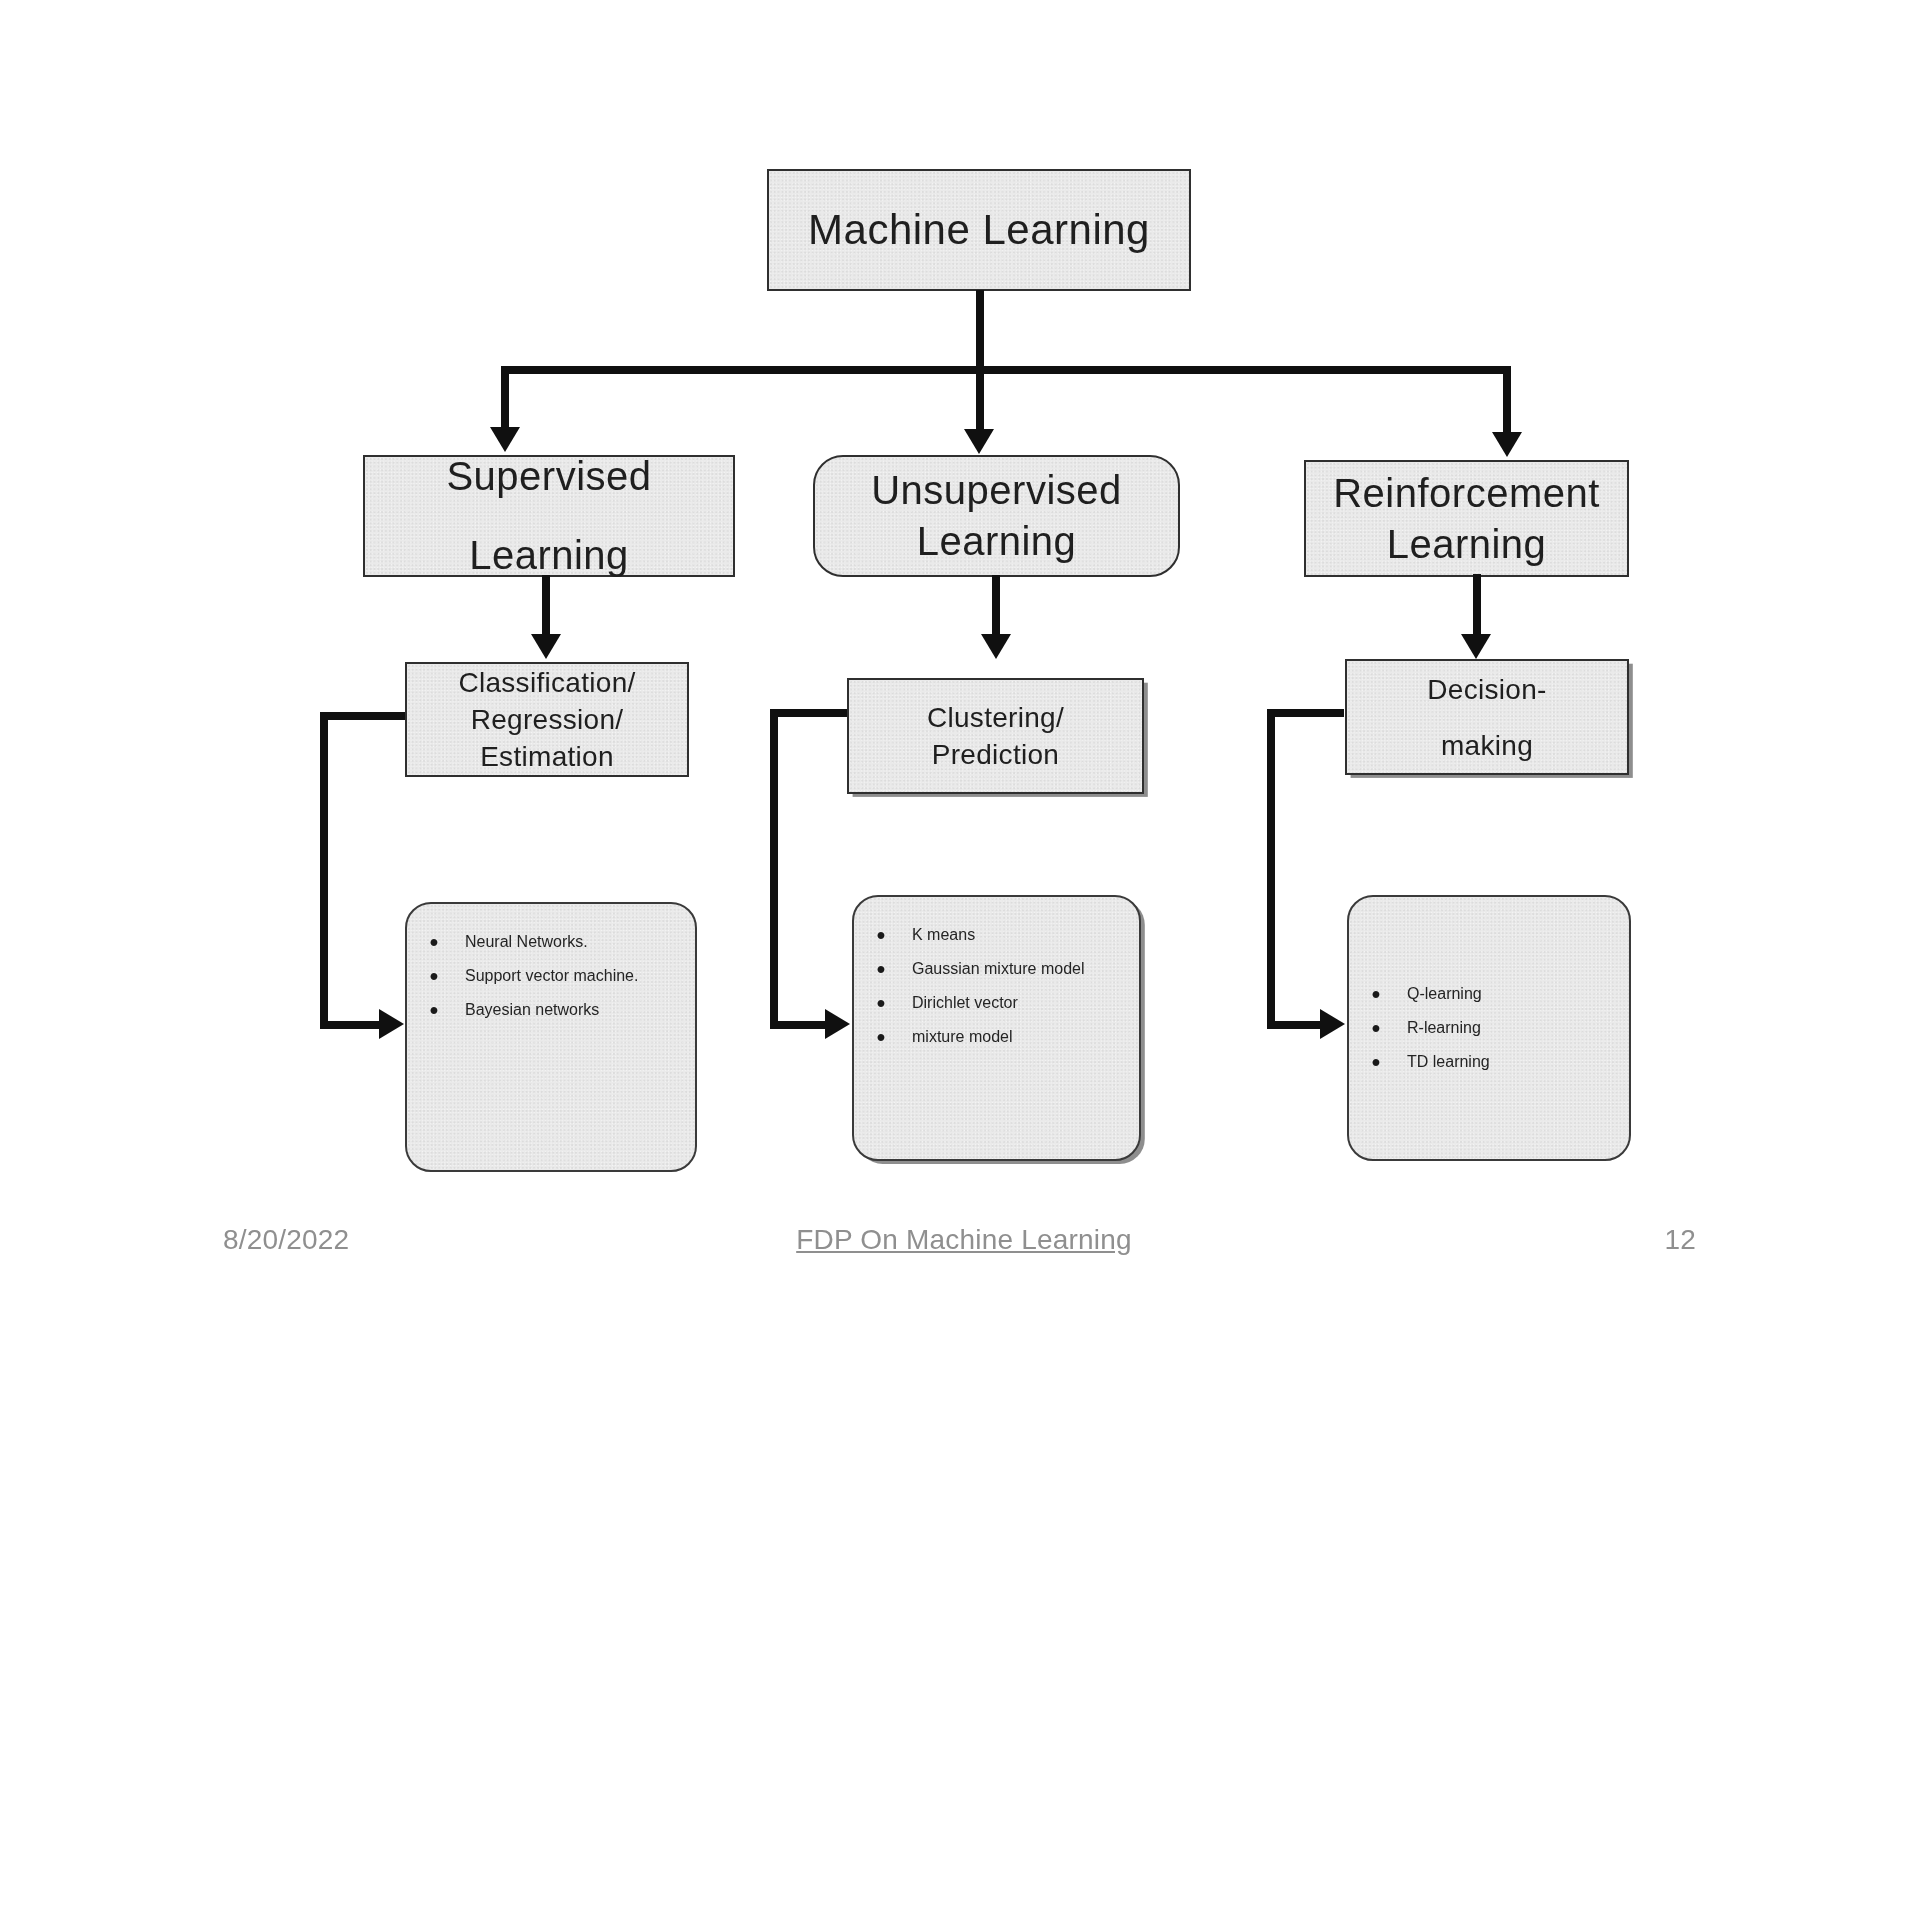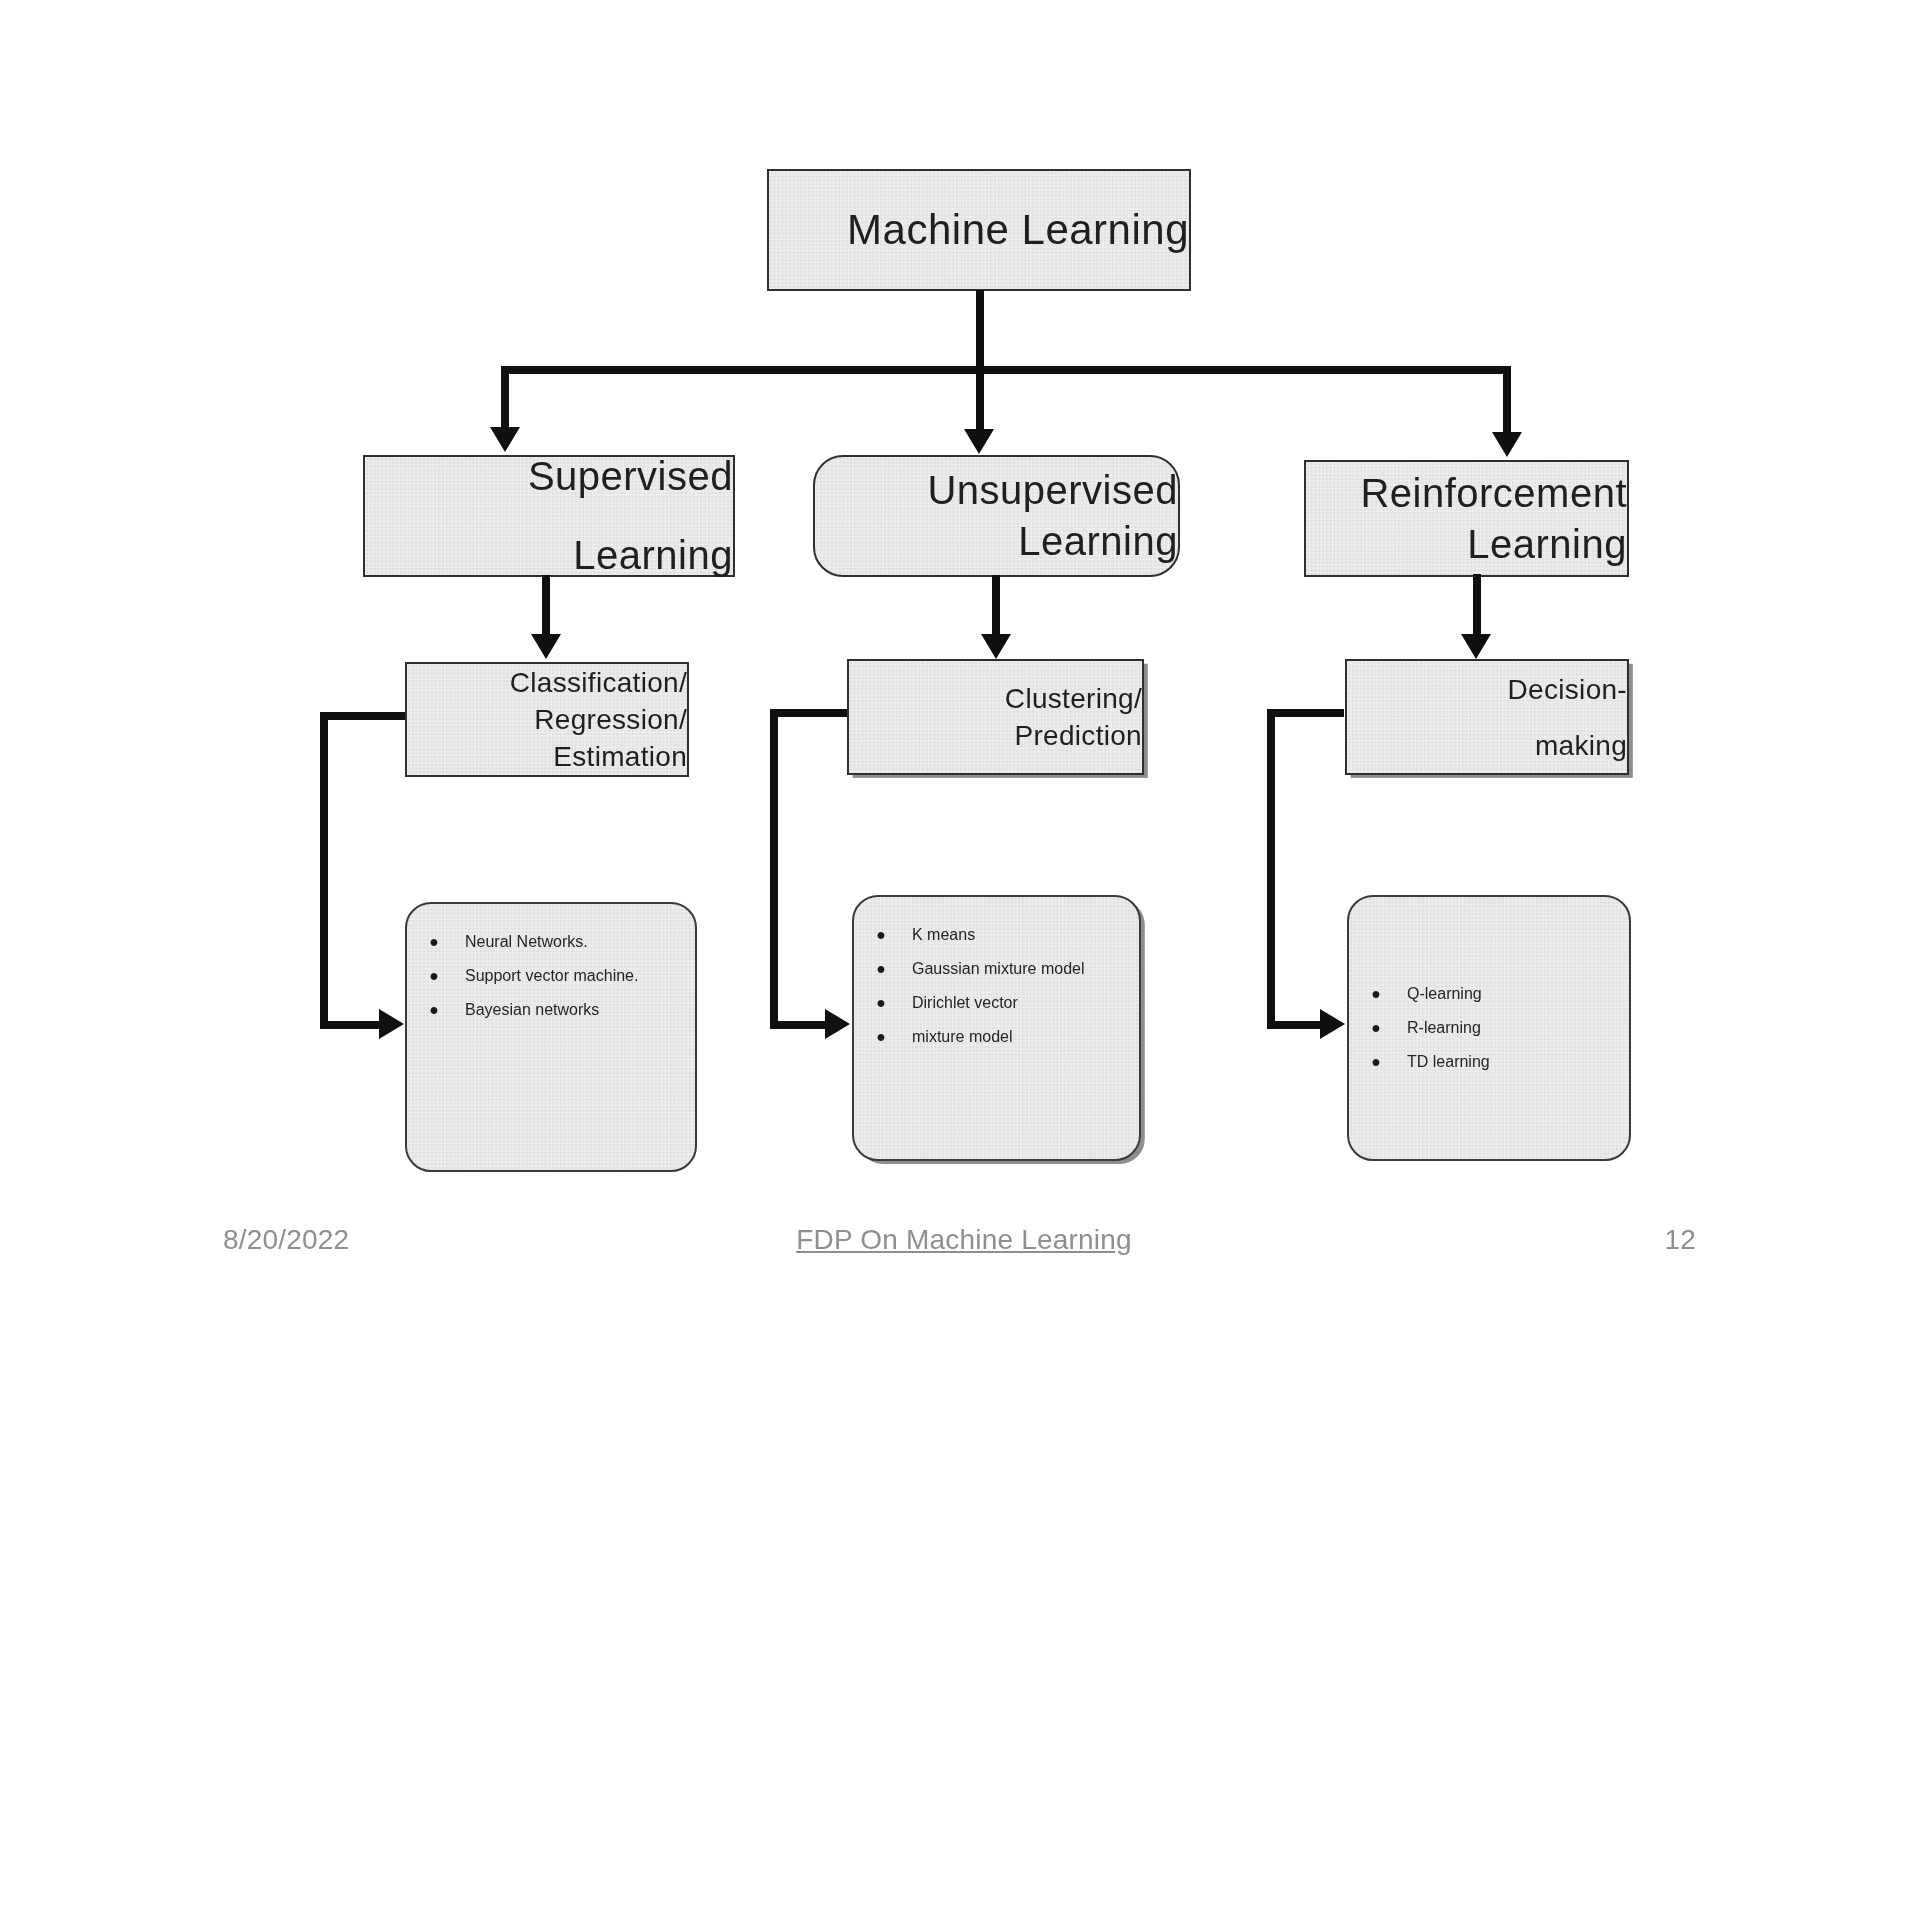--- a/index.html
+++ b/index.html
@@ -16,21 +16,21 @@
     position: absolute;
     background-color: #eaeaea;
     background-image:
       radial-gradient(rgba(0,0,0,0.06) 0.9px, transparent 0.9px),
       radial-gradient(rgba(255,255,255,0.55) 0.9px, transparent 0.9px);
     background-size: 3.8px 3.8px, 2.8px 2.8px;
     border: 2.8px solid #2f2f2f;
     box-sizing: border-box;
     display: flex;
     flex-direction: column;
-    align-items: flex-end;
+    align-items: center;
     justify-content: center;
     text-align: center;
     color: #1f1f1f;
   }
   .box.shadow-r { box-shadow: 4.7px 3.8px 0 -0.9px rgba(50,50,50,0.55); }
   .root-label { font-size: 42px; letter-spacing: 0.5px; }
   .lvl2 .line { font-size: 40px; line-height: 51px; letter-spacing: 0.5px; }
   .lvl3 .line { font-size: 28px; line-height: 37px; letter-spacing: 0.3px; }
   .leaf {
     border-radius: 26px;
@@ -124,21 +124,21 @@
   <div class="ln" style="left:992px; top:575px; width:7.5px; height:60px;"></div>
   <div class="arr-d" style="left:981px; top:634px;"></div>
   <div class="ln" style="left:1473px; top:574px; width:7.5px; height:61px;"></div>
   <div class="arr-d" style="left:1461px; top:634px;"></div>
 
   <div class="box lvl3" style="left:405px; top:662px; width:284px; height:115px;">
     <span class="line">Classification/</span>
     <span class="line">Regression/</span>
     <span class="line">Estimation</span>
   </div>
-  <div class="box lvl3 shadow-r" style="left:847px; top:659px; width:297px; height:116px;">
+  <div class="box lvl3 shadow-r" style="left:847px; top:678px; width:297px; height:116px;">
     <span class="line">Clustering/</span>
     <span class="line">Prediction</span>
   </div>
   <div class="box lvl3 shadow-r" style="left:1345px; top:659px; width:284px; height:116px;gap:19px;">
     <span class="line">Decision-</span>
     <span class="line">making</span>
   </div>
 
   <div class="ln" style="left:320px; top:712px; width:85px; height:7.5px;"></div>
   <div class="ln" style="left:320px; top:712px; width:7.5px; height:316px;"></div>

